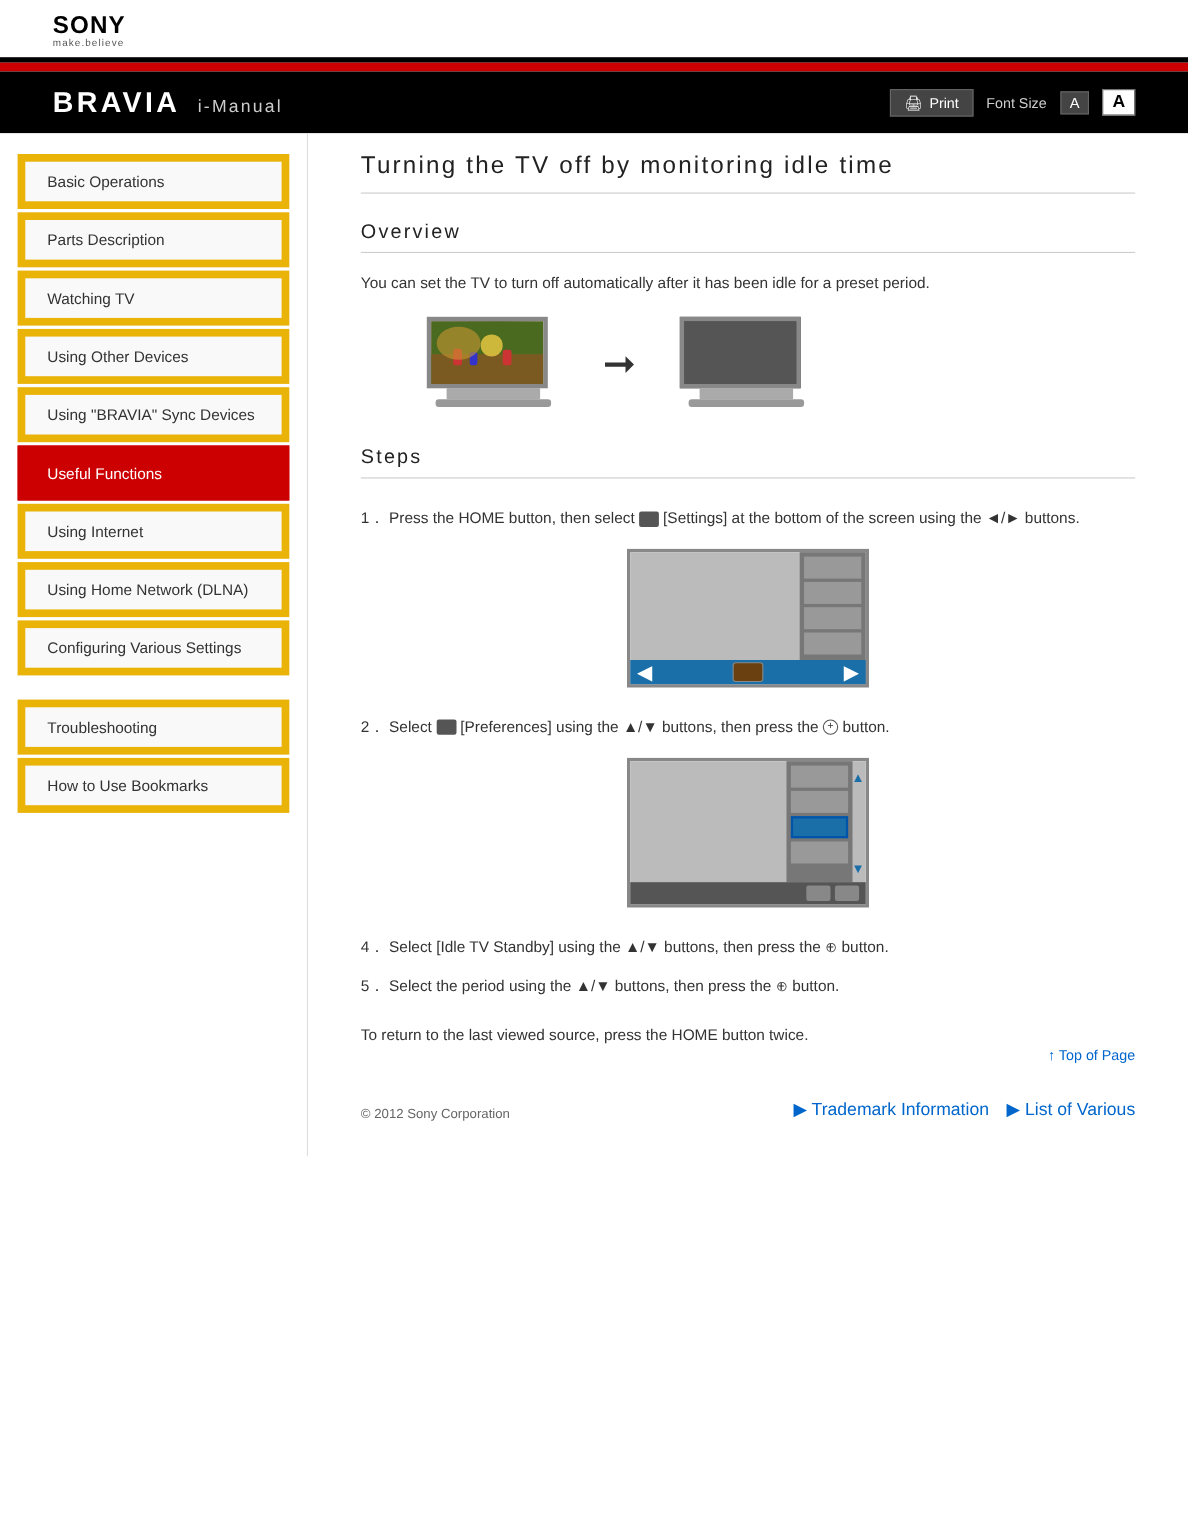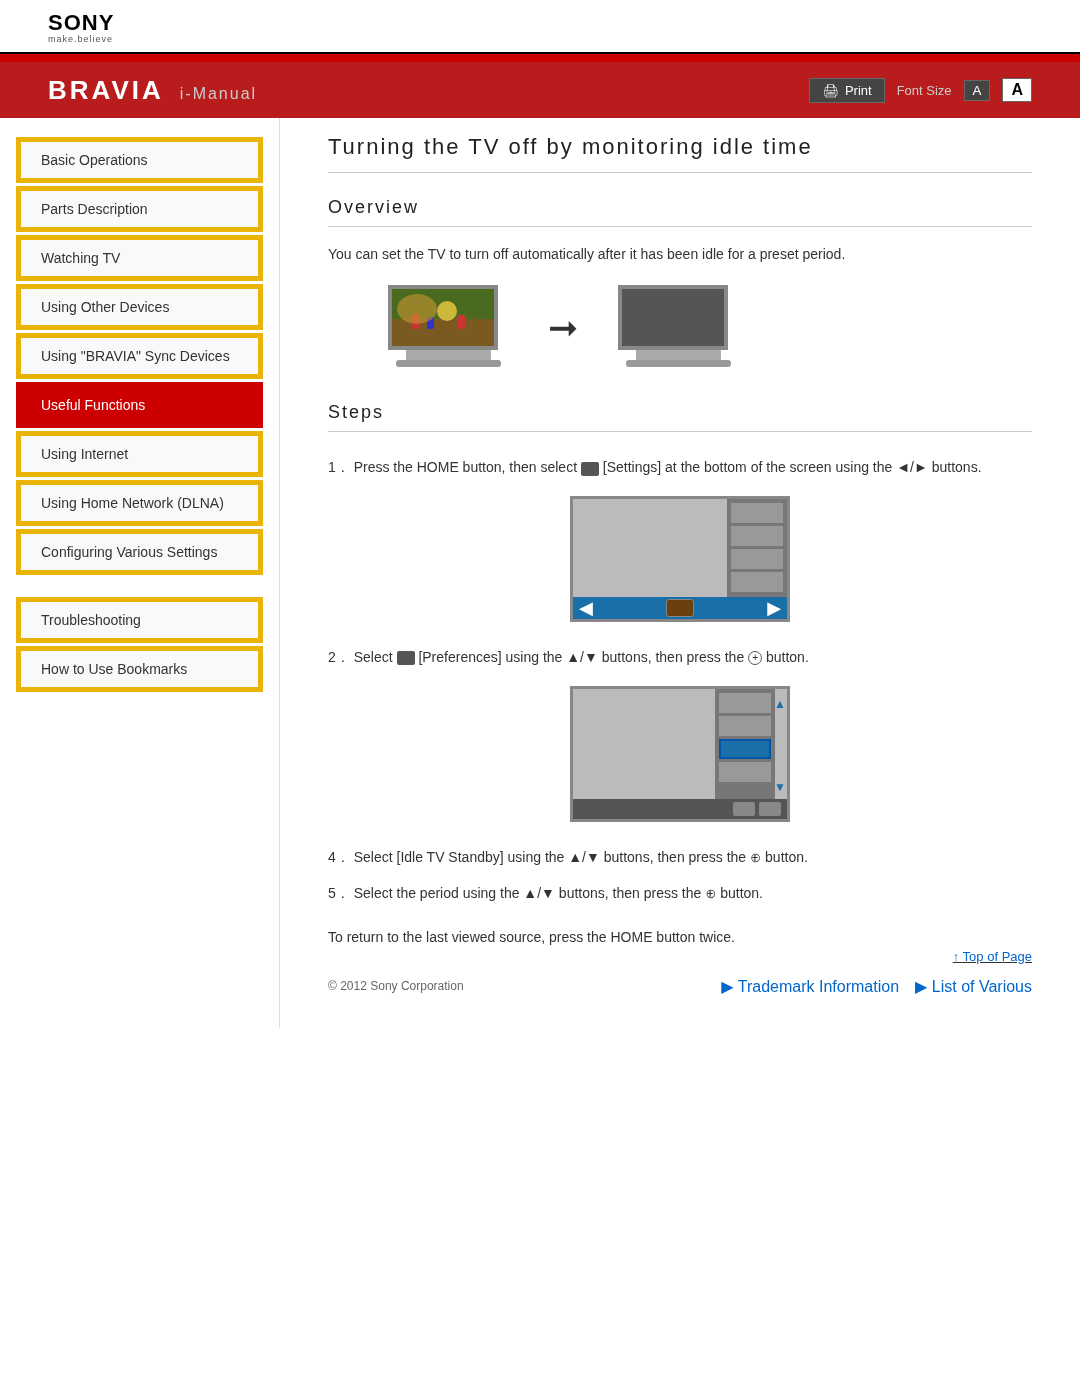--- a/index.html
+++ b/index.html
@@ -1,43 +1,43 @@
 <!DOCTYPE html>
 <html><head>
   <meta charset="utf-8">
   <style>
     * { margin: 0; padding: 0; box-sizing: border-box; }
     body { font-family: Arial, sans-serif; font-size: 14px; color: #333; background: #fff; width: 1080px; }
 
     
-    .top-bar { background: #fff; padding: 12px 48px 8px; border-bottom: 2px solid #000000; }
+    .top-bar { background: #fff; padding: 12px 48px 8px; border-bottom: 5px solid #000000; }
     .sony-logo { font-size: 22px; font-weight: bold; letter-spacing: 1px; color: #000; line-height: 1; }
     .sony-tagline { font-size: 9px; color: #555; letter-spacing: 1px; }
 
     
     .accent-bar { background: #c00; height: 8px; }
 
     
-    .header { background: #b91c1c; color: #fff; padding: 0 48px; display: flex; align-items: center; justify-content: space-between; height: 56px; }
+    .header { background: #000000; color: #fff; padding: 0 48px; display: flex; align-items: center; justify-content: space-between; height: 56px; }
     .header-left { display: flex; align-items: baseline; gap: 16px; }
     .bravia-title { font-size: 26px; font-weight: bold; letter-spacing: 3px; color: #fff; font-family: 'Arial Black', Arial, sans-serif; }
     .imanual-text { font-size: 16px; color: #ccc; letter-spacing: 2px; }
     .header-right { display: flex; align-items: center; gap: 12px; }
     .print-btn { background: #444; border: 1px solid #666; color: #fff; padding: 4px 12px; font-size: 13px; cursor: pointer; display: flex; align-items: center; gap: 6px; }
     .font-size-label { color: #ccc; font-size: 13px; }
     .font-btn { background: #444; border: 1px solid #666; color: #fff; padding: 2px 8px; cursor: pointer; }
     .font-btn-large { font-size: 16px; font-weight: bold; }
     .font-btn-active { background: #fff; color: #000; font-weight: bold; }
 
     
     .main-layout { display: flex; padding: 0; }
 
     
     .sidebar { width: 280px; min-width: 280px; padding: 16px 0; border-right: 1px solid #ddd; }
-    .sidebar-item { padding: 10px 20px; cursor: pointer; border: 5px solid #eab308; margin: 3px 16px; background: #f9f9f9; font-size: 14px; color: #333; }
+    .sidebar-item { padding: 10px 20px; cursor: pointer; border: 7px solid #eab308; margin: 3px 16px; background: #f9f9f9; font-size: 14px; color: #333; }
     .sidebar-item.active { background: #c00; color: #fff; border-color: #c00; }
     .sidebar-divider { height: 16px; }
 
     
     .content { flex: 1; padding: 16px 48px 32px; }
     .breadcrumb { font-size: 12px; margin-bottom: 16px; color: #333; text-align: right; }
     .breadcrumb a { color: #0066cc; text-decoration: none; }
     .breadcrumb span { color: #666; }
 
     .page-title { font-size: 22px; font-weight: normal; letter-spacing: 2px; border-bottom: 1px solid #ccc; padding-bottom: 12px; margin-bottom: 24px; color: #222; }
@@ -58,23 +58,23 @@
     .tv-off { width: 120px; height: 85px; }
     .tv-screen-off { width: 110px; height: 65px; background: #555; border: 4px solid #888; }
 
     .arrow-right { font-size: 36px; color: #333; }
 
     
     .steps-section { margin-top: 24px; }
     .step-item { margin-bottom: 12px; line-height: 1.7; font-size: 14px; }
 
     .return-text { margin-top: 20px; font-size: 14px; line-height: 1.6; }
-    .top-of-page { text-align: right; margin-bottom: 13px; text-decoration: underline; }
+    .top-of-page { text-align: right; margin-bottom: 0; }
     .top-of-page a { color: #0066cc; text-decoration: none; font-size: 13px; }
-    .footer-bottom { display: flex; justify-content: space-between; align-items: center; }
+    .footer-bottom { display: flex; justify-content: space-between; align-items: flex-end; margin-top: 32px; }
     .copyright { font-size: 12px; color: #666; }
     .footer-links { display: flex; gap: 16px; }
     .footer-links a { color: #0066cc; text-decoration: none; font-size: 16px; }
     .btn-symbol { display: inline-block; width: 14px; height: 14px; border: 1px solid #555; border-radius: 50%; text-align: center; line-height: 12px; font-size: 10px; vertical-align: middle; }
   </style>
 </head>
 <body>
 
 <div class="top-bar">
   <div>

